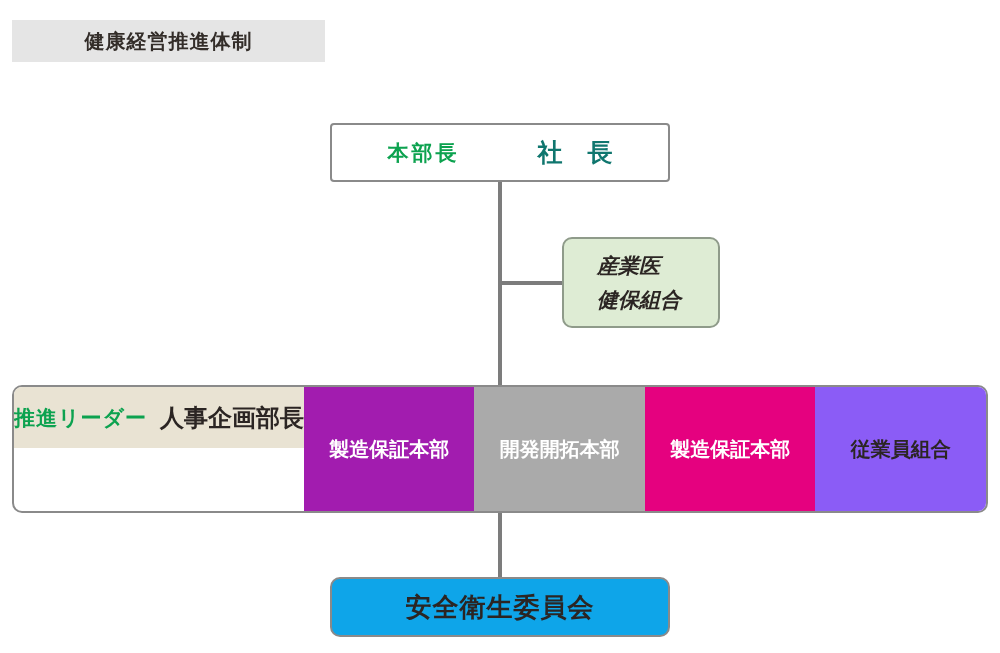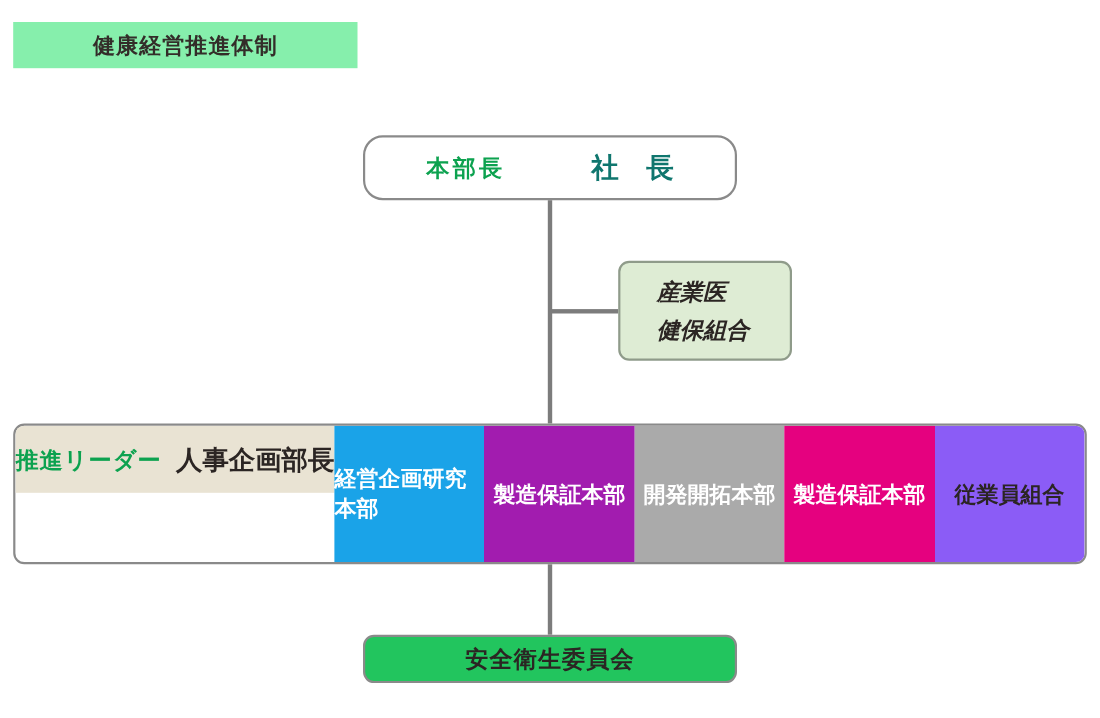--- a/index.html
+++ b/index.html
@@ -10,41 +10,41 @@
     font-family: "DejaVu Sans", "Liberation Sans", sans-serif;
     color: #2b2523;
     overflow: hidden;
   }
 
   
   .title-box {
     position: absolute;
     left: 12px; top: 20px;
     width: 313px; height: 42px;
-    background: #86efac;
+    background: #e5e5e5;
     display: flex; align-items: center; justify-content: center;
     font-size: 20px; font-weight: bold;
     letter-spacing: 1px;
     color: #332d29;
   }
 
   
   .line { position: absolute; background: #7c7c7c; }
   .v-line-1 { left: 498px; top: 182px; width: 4px; height: 203px; }
   .h-branch { left: 500px; top: 281px; width: 62px; height: 4px; }
   .v-line-2 { left: 498px; top: 513px; width: 4px; height: 64px; }
 
   
   .top-box {
     position: absolute;
     left: 330px; top: 123px;
     width: 340px; height: 59px;
     background: #ffffff;
     border: 2px solid #8a8a8a;
-    border-radius: 18px;
+    border-radius: 4px;
     display: flex; align-items: center; justify-content: center;
     gap: 78px;
   }
   .role-green { color: #0ca24f; font-size: 21px; font-weight: bold; letter-spacing: 3px; }
   .pos-black  { color: #0f766e; font-size: 25px; font-weight: bold; }
 
   
   .side-box {
     position: absolute;
     left: 562px; top: 237px;
@@ -83,26 +83,26 @@
   .dept-seg {
     flex: 1;
     display: flex; align-items: center; justify-content: center;
     font-size: 20px; font-weight: bold;
   }
 
   
   .bottom-box {
     position: absolute;
     left: 330px; top: 577px;
-    width: 340px; height: 44px;
-    background: #22c55e;
+    width: 340px; height: 60px;
+    background: #0ea5e9;
     border: 2px solid #8a8a8a;
     border-radius: 10px;
     display: flex; align-items: center; justify-content: center;
-    font-size: 21px; font-weight: bold;
+    font-size: 26px; font-weight: bold;
     letter-spacing: 1px;
     color: #2b2523;
   }
 </style>
 </head>
 <body>
 
 <div class="title-box">健康経営推進体制</div>
 
 <div class="line v-line-1"></div>
@@ -118,21 +118,20 @@
   <span>産業医</span>
   <span>健保組合</span>
 </div>
 
 <div class="main-container">
   <div class="leader-row">
     <span class="leader-role">推進リーダー</span>
     <span class="leader-pos">人事企画部長</span>
   </div>
   <div class="dept-row">
-    <div class="dept-seg" style="background: rgb(26, 163, 232); color: rgb(255, 255, 255);">経営企画研究本部</div>
     <div class="dept-seg" style="background: #a21caf; color: rgb(255, 255, 255); text-align: center;">製造保証本部</div>
     <div class="dept-seg" style="background: rgb(170, 170, 170); color: rgb(255, 255, 255);">開発開拓本部</div>
     <div class="dept-seg" style="background: rgb(229, 1, 127); color: rgb(255, 255, 255);">製造保証本部</div>
     <div class="dept-seg" style="background: #8b5cf6; color: rgb(43, 37, 35);">従業員組合</div>
   </div>
 </div>
 
 <div class="bottom-box">
   <span>安全衛生委員会</span>
 </div>

